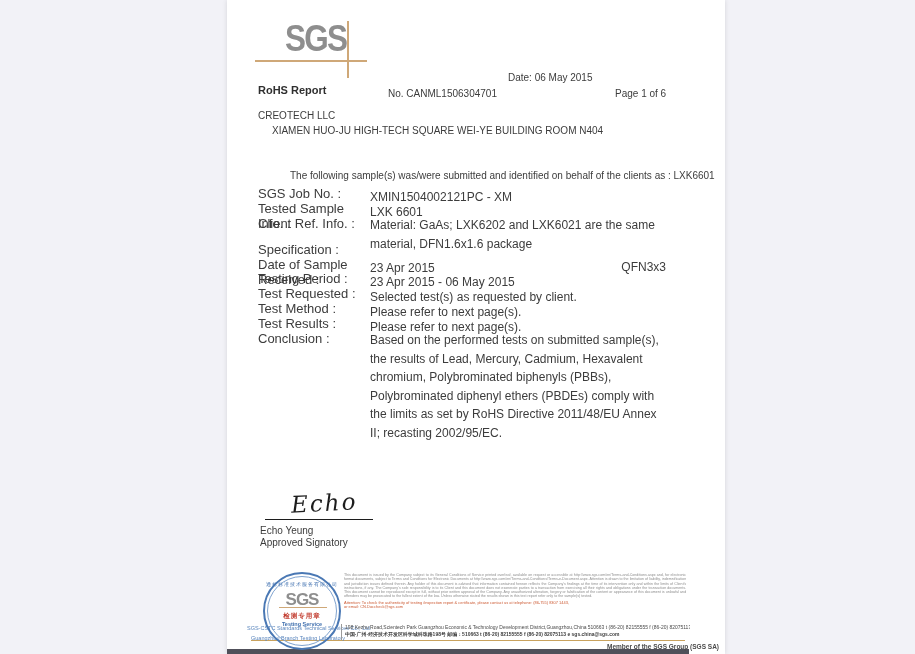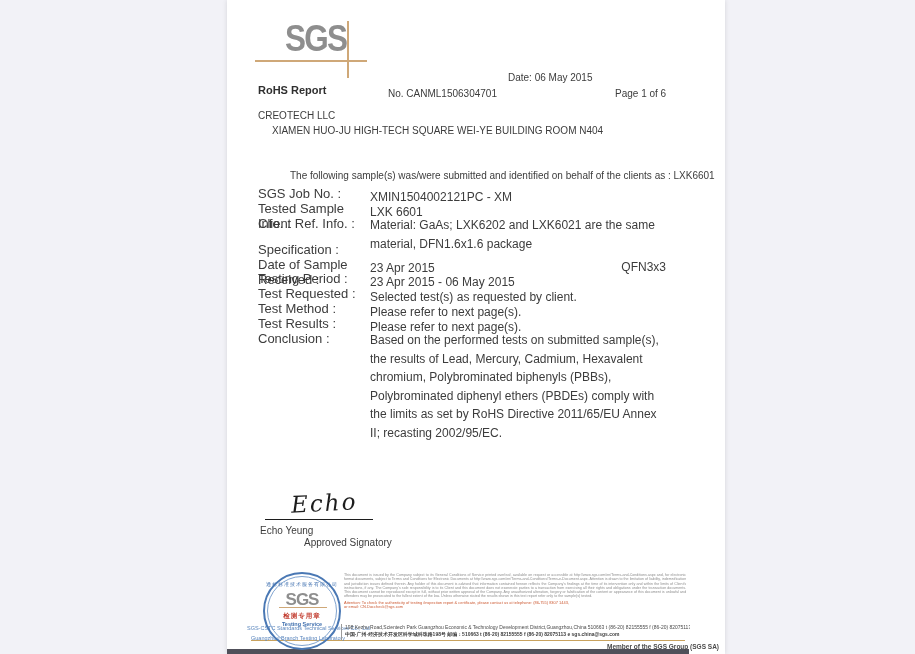--- a/index.html
+++ b/index.html
@@ -101,27 +101,27 @@
     <div>
       <span class="row-label" style="top:301px;">Test Method :</span>
       <span class="row-value" style="top:301px;">Please refer to next page(s).</span>
     </div>
     <div>
       <span class="row-label" style="top:316px;">Test Results :</span>
       <span class="row-value" style="top:316px;">Please refer to next page(s).</span>
     </div>
     <div>
       <span class="row-label" style="top:331px;">Conclusion :</span>
-      <span class="row-value wrap" style="top:331px;">Based on the performed tests on submitted sample(s), the results of Lead, Mercury, Cadmium, Hexavalent chromium, Polybrominated biphenyls (PBBs), Polybrominated diphenyl ethers (PBDEs) comply with the limits as set by RoHS Directive 2011/65/EU Annex II; recasting 2002/95/EC.</span>
+      <span class="row-value wrap" style="top:331px;">Based on the performed tests on submitted sample(s), the results of Lead, Mercury, Cadmium, Hexavalent chromium, Polybrominated biphenyls (PBBs), Polybrominated diphenyl ethers (PBDEs) comply with the limits as set by RoHS Directive 2011/48/EU Annex II; recasting 2002/95/EC.</span>
     </div>
 
     <div class="abs sig-script" style="left:64px;top:490px;">Echo</div>
     <div class="abs sig-line" style="left:38px;top:519px;width:108px;"></div>
     <div class="abs t" style="left:33px;top:524px;">Echo Yeung</div>
-    <div class="abs t" style="left:33px;top:536px;margin-left:44px;">Approved Signatory</div>
+    <div class="abs t" style="left:33px;top:536px;">Approved Signatory</div>
 
     <div class="abs footer-rule" style="left:24px;top:640px;width:434px;"></div>
     <div class="abs bottombar" style="left:0;top:649px;width:462px;height:5px;"></div>
 
     <div class="abs stamp-behind" style="left:20px;top:625px;">SGS-CSTC Standards Technical Services Co., Ltd.</div>
     <div class="abs stamp-behind" style="left:24px;top:635px;">Guangzhou Branch Testing Laboratory</div>
 
     <div class="abs stamp" style="left:36px;top:572px;width:74px;height:74px;">
       <div class="stamp-inner"></div>
       <div class="stamp-arc">通标标准技术服务有限公司</div>

